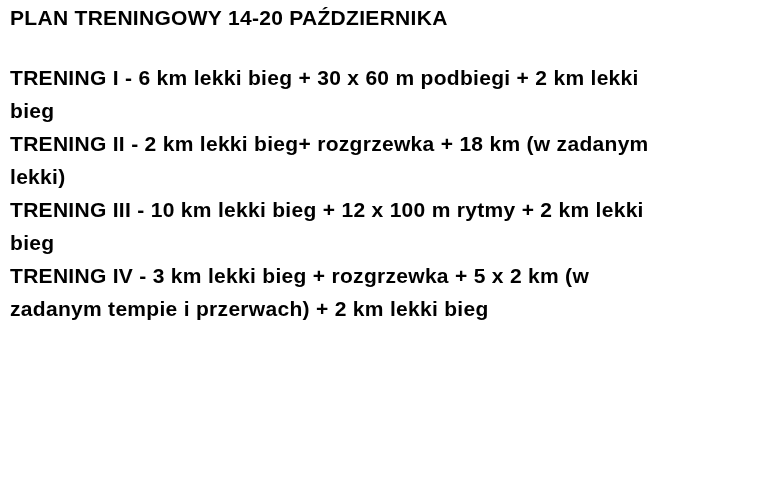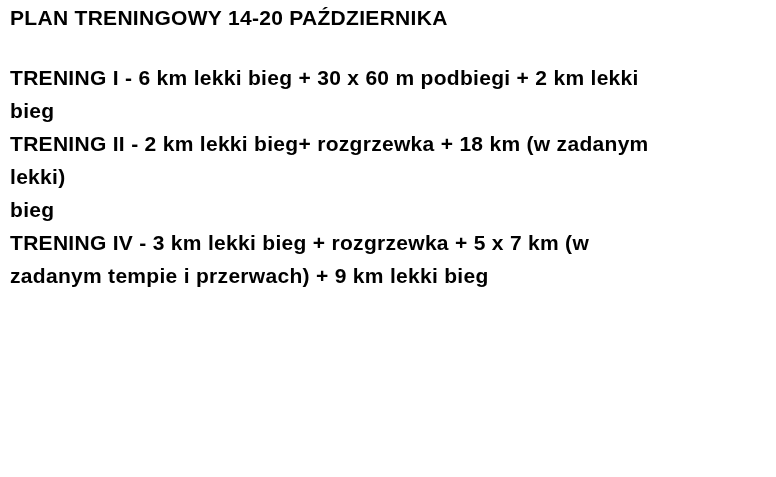--- a/index.html
+++ b/index.html
@@ -51,23 +51,24 @@
       <span class="line">TRENING I - 6 km lekki bieg + 30 x 60 m podbiegi + 2 km lekki</span>
       <span class="line">bieg</span>
     </p>
 
     <p class="training">
       <span class="line">TRENING II - 2 km lekki bieg+ rozgrzewka + 18 km (w zadanym</span>
       <span class="line">lekki)</span>
     </p>
 
     <p class="training">
+      <span class="line">TRENING III - 10 km lekki bieg + 12 x 100 m rytmy + 2 km lekki</span>
       <span class="line">bieg</span>
     </p>
 
     <p class="training">
-      <span class="line">TRENING IV - 3 km lekki bieg + rozgrzewka + 5 x 7 km (w</span>
-      <span class="line">zadanym tempie i przerwach) + 9 km lekki bieg</span>
+      <span class="line">TRENING IV - 3 km lekki bieg + rozgrzewka + 5 x 2 km (w</span>
+      <span class="line">zadanym tempie i przerwach) + 2 km lekki bieg</span>
     </p>
 
 
   </div>
 </div>
 
 </body></html>

